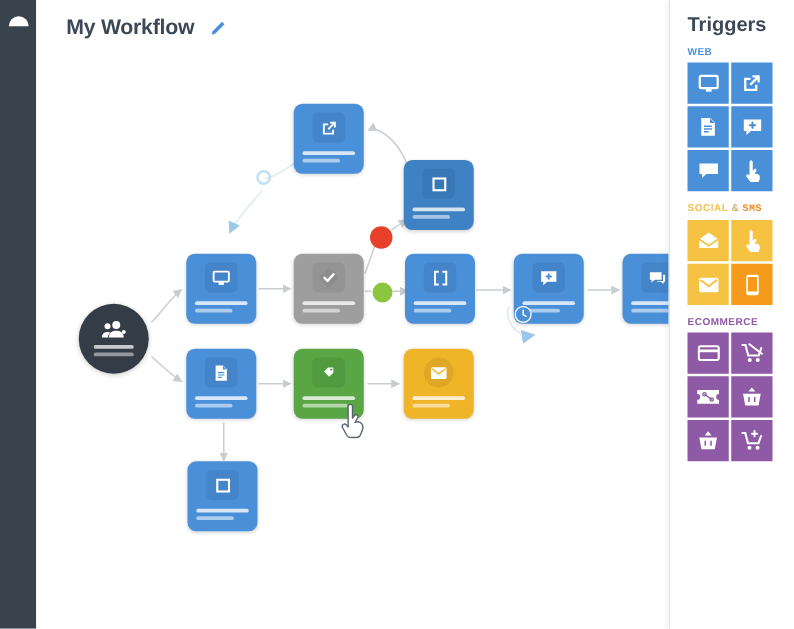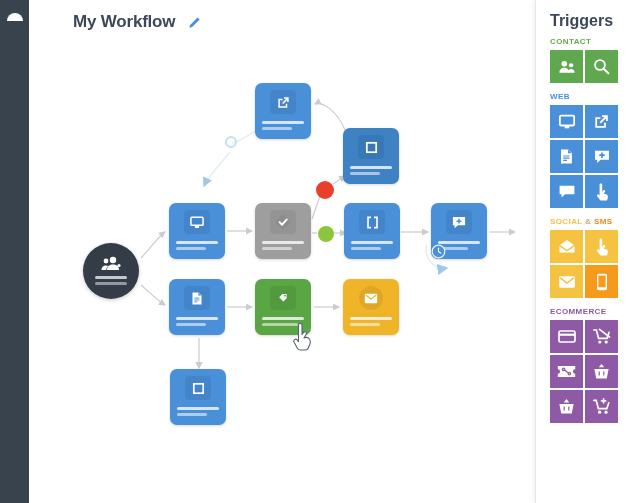--- a/index.html
+++ b/index.html
@@ -6,21 +6,20 @@
   html, body {
     width: 635px; height: 503px;
     overflow: hidden;
     background: #ffffff;
     font-family: "Liberation Sans", sans-serif;
   }
   .app {
     position: relative;
     width: 635px; height: 426px;
     display: flex;
-    gap: 20px;
   }
 
   
   .left-rail {
     width: 29px;
     height: 503px;
     background: #39434e;
     flex: 0 0 29px;
     position: relative;
   }
@@ -165,21 +164,21 @@
     font-weight: bold;
     letter-spacing: 0.4px;
     margin-bottom: 4px;
   }
   .group-label.contact { color: #6aa84f; }
   .group-label.web     { color: #4a90d9; }
   .group-label.ecom    { color: #8e5aa5; }
   .group-label.social  { color: #2c4fc4; }
   .group-label .gpart.a { color: #f2c14e; }
   .group-label .gpart.b { color: #cfae74; }
-  .group-label .gpart.c { color: #ef8a22; }
+  .group-label .gpart.c { color: #ef8a22; font-family: Liberation Mono, monospace; }
 
   .tile-grid {
     display: grid;
     grid-template-columns: 33px 33px;
     gap: 2px;
   }
   .tile {
     width: 33px; height: 33px;
     display: flex;
     align-items: center;
@@ -408,43 +407,20 @@
       <svg width="22" height="28" viewBox="0 0 22 28">
         <path d="M6.5 2.2 C6.5 1.1 7.4 0.5 8.3 0.5 C9.2 0.5 10 1.1 10 2.2 V11.5 L11.4 9.6 C12 8.7 13.2 8.6 13.9 9.2 C14.5 9.7 14.6 10.5 14.2 11.2 L12 15 C13.6 14.2 15.8 14.4 17 15.6 C18.4 17 18.6 19.4 17.7 21.6 L16.3 25 C15.8 26.2 14.7 27 13.4 27 H8.4 C7.1 27 6 26.3 5.4 25.2 L2 19 C1.5 18 1.9 16.9 2.8 16.4 C3.6 16 4.5 16.2 5.1 16.9 L6.5 18.6 Z" fill="#ffffff" stroke="#5a6470" stroke-width="1.1" stroke-linejoin="round"></path>
       </svg>
     </div>
 
   </div>
 
   <div class="right-panel">
     <div class="panel-title">Triggers</div>
 
-    <div class="group">
-      <div class="group-label contact">CONTACT</div>
-      <div class="tile-grid">
-        <div class="tile t-green">
-          <span>
-            <svg width="18" height="14" viewBox="0 0 20 15">
-              <circle cx="7" cy="4" r="3.1" fill="#ffffff"></circle>
-              <path d="M1.5 14 C1.5 9.8 4.3 8.2 7 8.2 C9.7 8.2 12.5 9.8 12.5 14 Z" fill="#ffffff"></path>
-              <circle cx="14.6" cy="5.6" r="2.4" fill="#ffffff"></circle>
-              <path d="M11 14 C11.2 11 12.6 9.8 14.6 9.8 C16.6 9.8 18.4 11 18.4 14 Z" fill="#ffffff"></path>
-            </svg>
-          </span>
-        </div>
-        <div class="tile t-green">
-          <span>
-            <svg width="17" height="17" viewBox="0 0 18 18">
-              <circle cx="7.4" cy="7.4" r="5.2" fill="none" stroke="#ffffff" stroke-width="2"></circle>
-              <path d="M11.3 11.3 L16.2 16.2" stroke="#ffffff" stroke-width="2.3" stroke-linecap="round"></path>
-            </svg>
-          </span>
-        </div>
-      </div>
-    </div>
 
     <div class="group">
       <div class="group-label web">WEB</div>
       <div class="tile-grid">
         <div class="tile t-blue">
           <span>
             <svg width="18" height="16" viewBox="0 0 18 17">
               <rect x="1.4" y="1.8" width="15.2" height="10.4" rx="1.2" fill="none" stroke="#ffffff" stroke-width="1.9"></rect>
               <rect x="6.6" y="12.6" width="4.8" height="2.6" fill="#ffffff"></rect>
             </svg>

